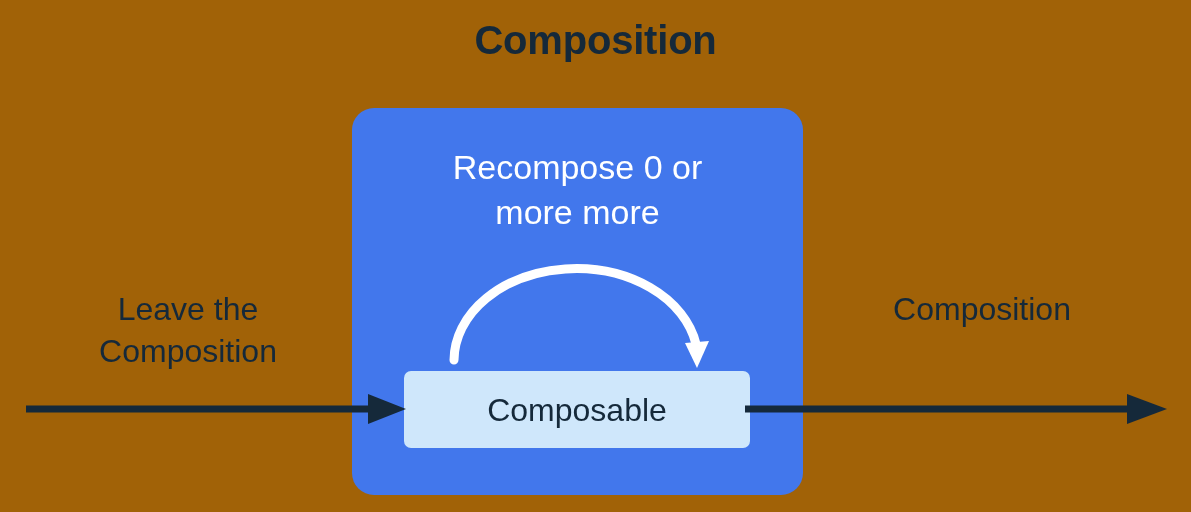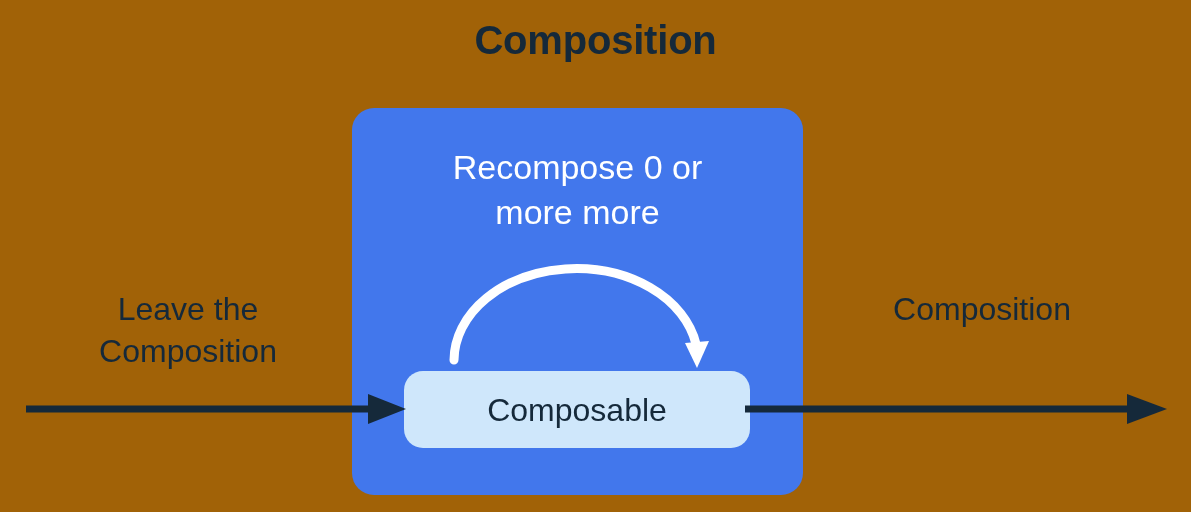--- a/index.html
+++ b/index.html
@@ -67,21 +67,21 @@
   }
 
   
   #composable-pill {
     position: absolute;
     left: 404px;
     top: 371px;
     width: 346px;
     height: 77px;
     background: #cfe7fb;
-    border-radius: 19px;
+    border-radius: 7px;
     display: flex;
     align-items: center;
     justify-content: center;
   }
   #composable-label {
     color: #15293a;
     font-size: 32px;
     line-height: 1;
   }
 

